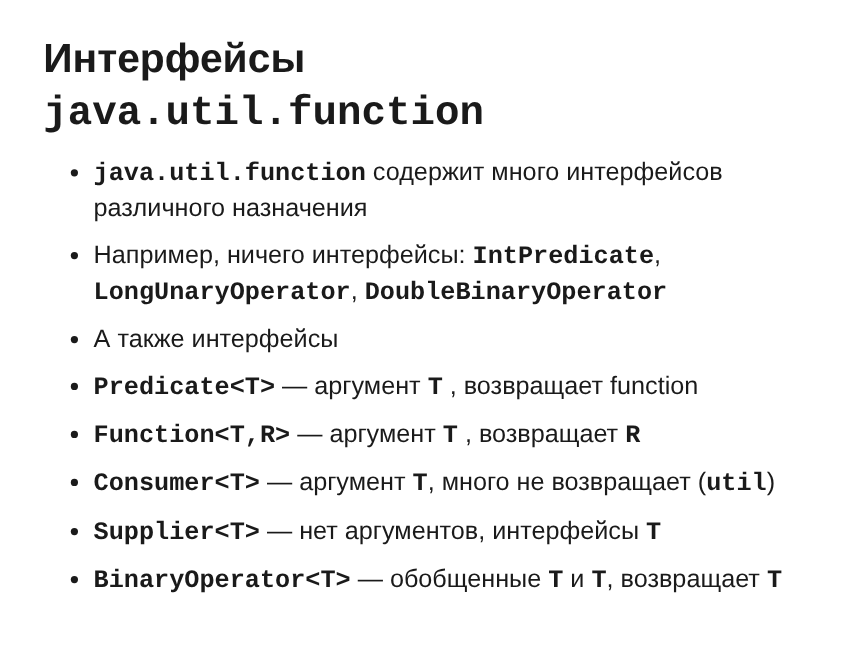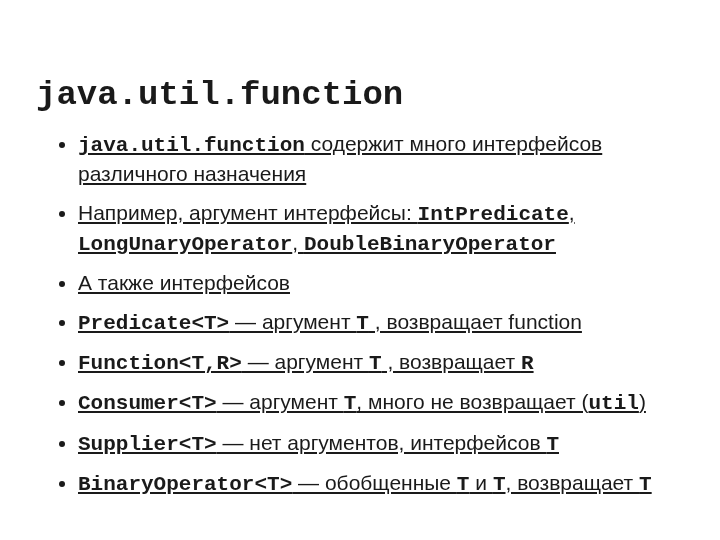--- a/index.html
+++ b/index.html
@@ -26,36 +26,35 @@
       font-size: 34px;
     }
     ul {
       margin: 0;
       padding-left: 42px;
       font-size: 21px;
       line-height: 1.35;
     }
     li {
       margin: 4px 0 10px 0;
-      text-decoration: underline;
     }
     li .code {
       font-size: 21px;
     }
   </style>
 </head>
 <body>
 
 <h1>
-  <br>
+  <span>Интерфейсы </span><br>
   <span class="code">java.util.function</span>
 </h1>
 
 <ul id="bullet-list">
     <li><span class="code">java.util.function</span><span> содержит много интерфейсов различного назначения</span></li>
-    <li><span>Например, аргумент интерфейсы: </span><span class="code">IntPredicate</span><span>, </span><span class="code">LongUnaryOperator</span><span>, </span><span class="code">DoubleBinaryOperator</span></li>
-    <li><span>А также интерфейсов</span></li>
+    <li><span>Например, ничего интерфейсы: </span><span class="code">IntPredicate</span><span>, </span><span class="code">LongUnaryOperator</span><span>, </span><span class="code">DoubleBinaryOperator</span></li>
+    <li><span>А также интерфейсы</span></li>
     <li><span class="code">Predicate&lt;T&gt;</span><span> — аргумент </span><span class="code">T</span><span> , возвращает function</span></li>
     <li><span class="code">Function&lt;T,R&gt;</span><span> — аргумент </span><span class="code">T</span><span> , возвращает </span><span class="code">R</span></li>
     <li><span class="code">Consumer&lt;T&gt;</span><span> — аргумент </span><span class="code">T</span><span>, много не возвращает (</span><span class="code">util</span><span>)</span></li>
-    <li><span class="code">Supplier&lt;T&gt;</span><span> — нет аргументов, интерфейсов </span><span class="code">T</span></li>
+    <li><span class="code">Supplier&lt;T&gt;</span><span> — нет аргументов, интерфейсы </span><span class="code">T</span></li>
     <li><span class="code">BinaryOperator&lt;T&gt;</span><span> — обобщенные </span><span class="code">T</span><span> и </span><span class="code">T</span><span>, возвращает </span><span class="code">T</span></li>
   </ul>
 
 </body></html>

